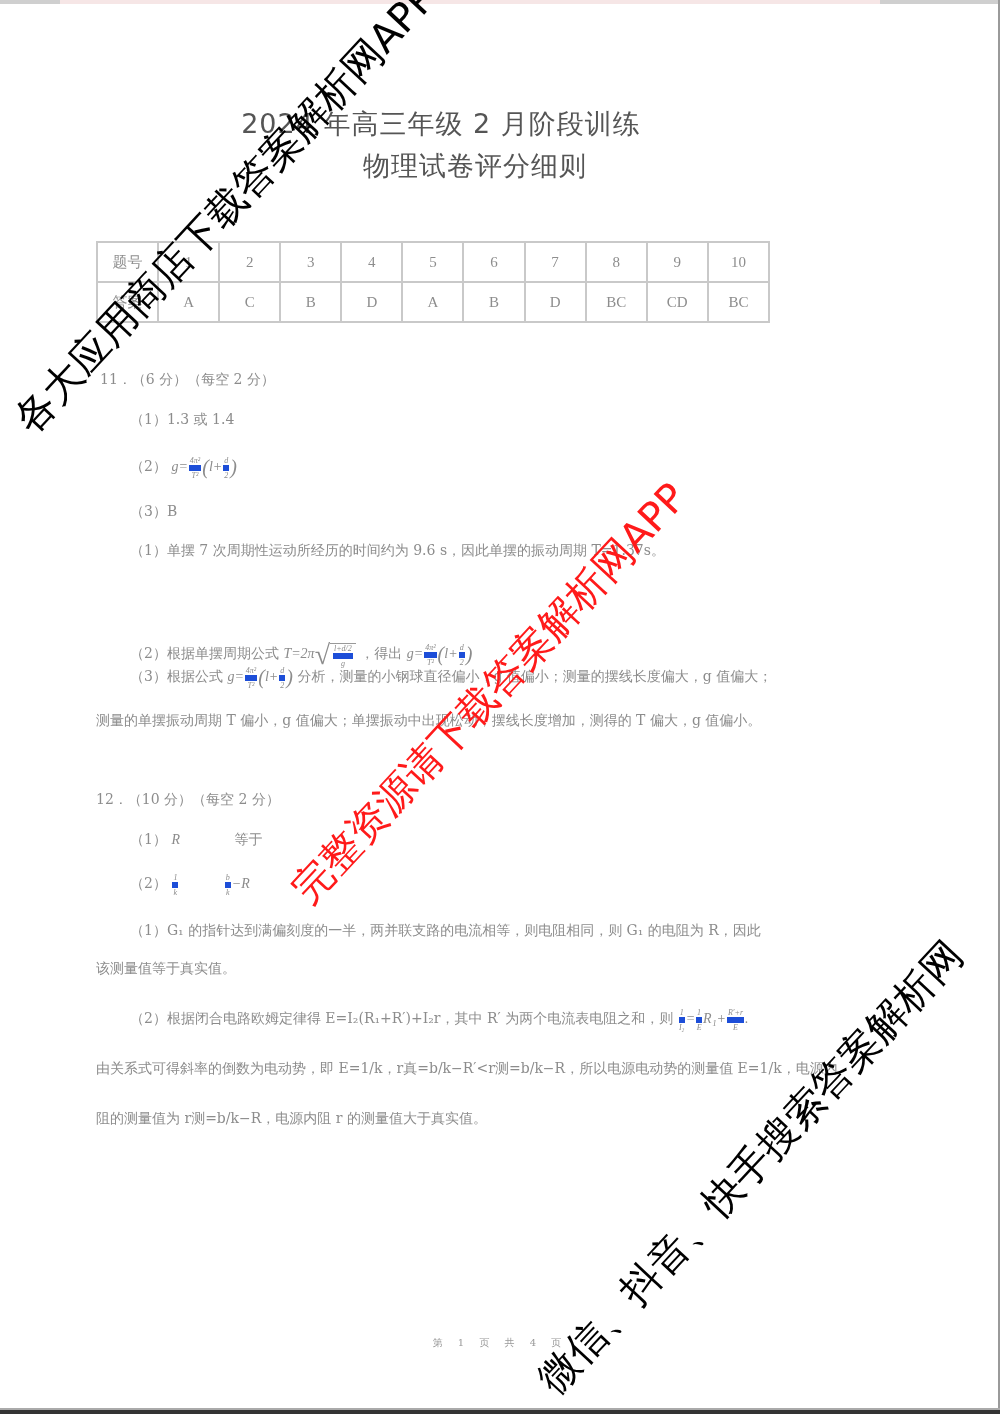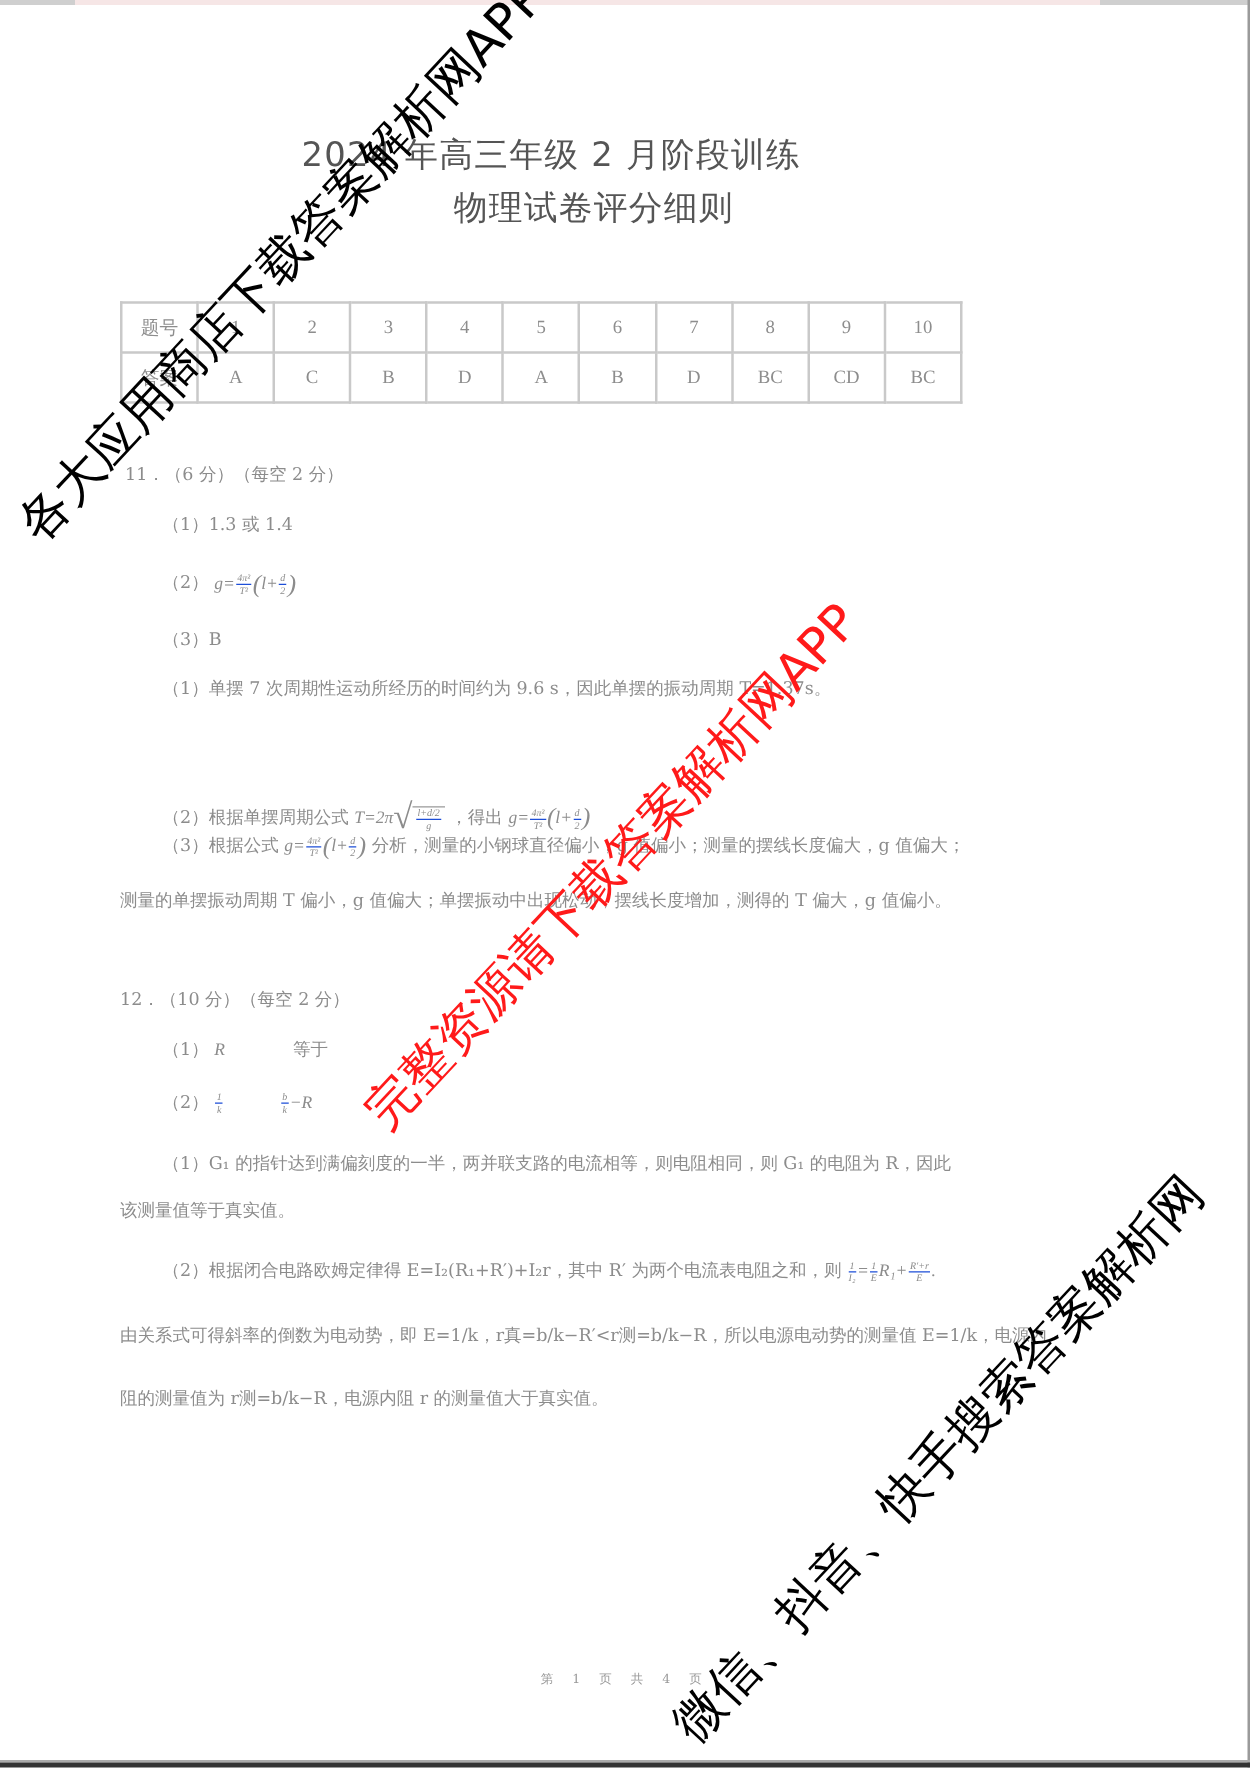--- a/index.html
+++ b/index.html
@@ -30,21 +30,21 @@
     border-collapse: collapse; table-layout: fixed;
     font-family: "Liberation Serif", serif; font-size: 15px; color: #8d8d8d;
   }
   table.answers td {
     border: 2px solid #c9c9c9; text-align: center; height: 38px; padding: 0;
   }
 
   .line { position: absolute; font-size: 14px; white-space: nowrap; color: #8c8c8c; }
   .line .math { font-family: "Liberation Serif", serif; font-style: italic; }
   .frac { display: inline-block; vertical-align: middle; text-align: center; font-size: 8px; line-height: 9px; font-style: italic; margin: 0 1px; }
-  .frac .num { display: block; border-bottom: 1px solid #1d4ed8; padding: 0 1px; }
+  .frac .num { display: block; border-bottom: 6px solid #1d4ed8; padding: 0 1px; }
   .frac .den { display: block; }
   .big-paren { font-size: 20px; vertical-align: middle; }
   .sqrt { display: inline-block; vertical-align: middle; border-top: 1px solid #999; padding: 0 2px; }
   .sqrt-sign { font-size: 28px; vertical-align: middle; }
 
   .footer { position: absolute; left: 0; width: 1000px; top: 1336px; text-align: center; font-size: 10px; color: #999; letter-spacing: 6px; }
 
   .wm {
     position: absolute; white-space: nowrap;
     font-family: "DejaVu Sans", "Liberation Sans", sans-serif;

